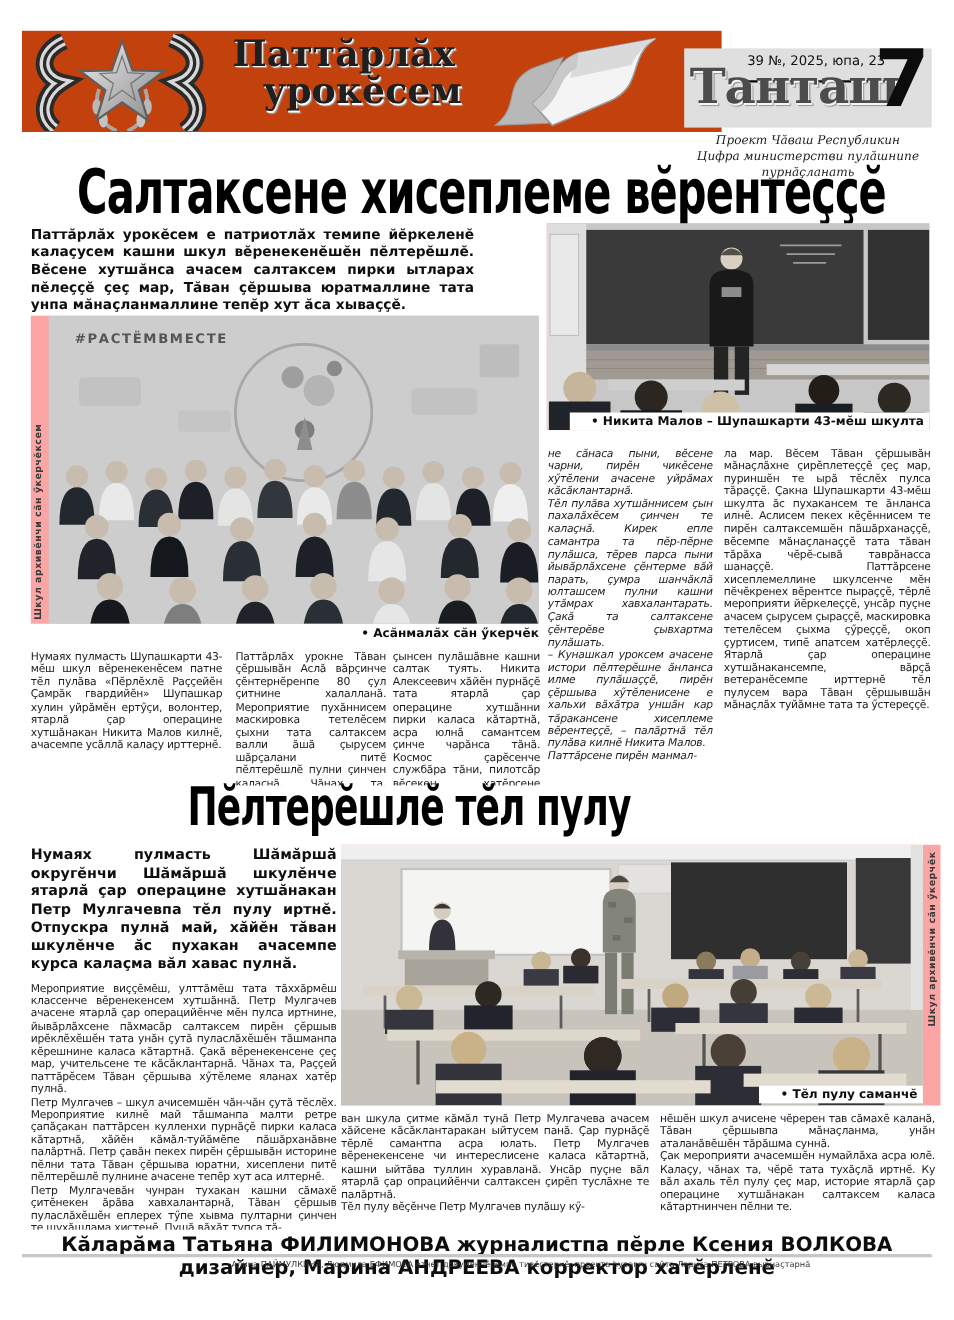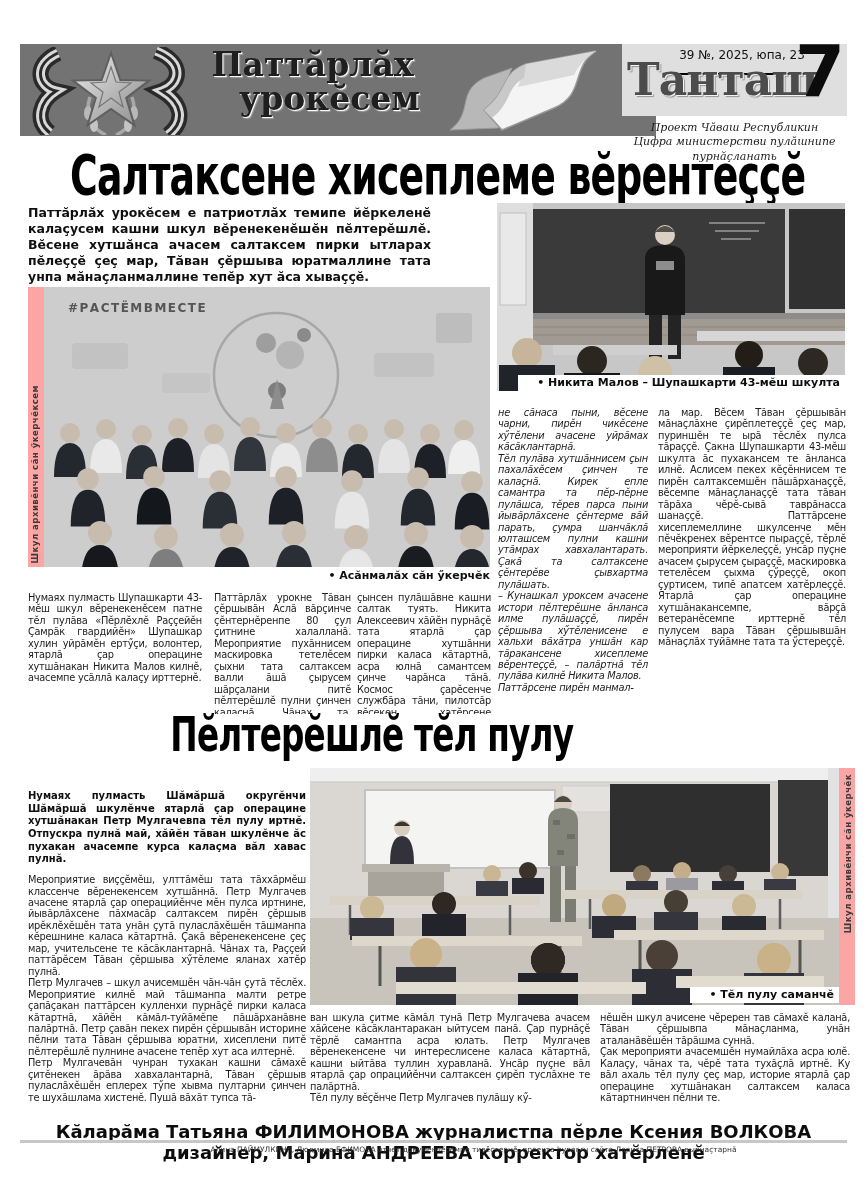--- a/index.html
+++ b/index.html
@@ -1,19 +1,19 @@
 <!DOCTYPE html>
 <html><head>
 <meta charset="utf-8">
 <style>
   html,body{margin:0;padding:0;background:#ffffff;}
   #page{position:relative;width:867px;height:1200px;background:#fff;overflow:hidden;
         font-family:"DejaVu Sans",sans-serif;color:#1b1b1b;}
   
-  .banner{position:absolute;left:20px;top:44px;width:636px;height:92px;background:#737373;}
+  .banner{position:absolute;left:20px;top:28px;width:636px;height:92px;background:#c2410c;}
   .medal{position:absolute;left:8px;top:3px;}
   .flagbox{position:absolute;left:408px;top:4px;}
   .series-title{position:absolute;left:160px;top:4px;width:265px;text-align:center;
       font-family:"DejaVu Serif",serif;font-weight:bold;font-size:33px;line-height:1.02;
       color:#1f1f1f;text-shadow:1px 1px 0 #fafafa,2px 2px 1px #9f9f9f;}
   .series-title .l2{margin-left:34px;text-align:center;}
   .logo-box{position:absolute;left:622px;top:44px;width:225px;height:72px;background:#dfdfdf;}
   .issue-line{position:absolute;left:56px;top:4px;width:128px;text-align:center;
       font-size:12px;font-weight:normal;color:#111;border-bottom:2.5px solid #000;padding-bottom:11px;}
   .brand{position:absolute;left:5px;top:14px;font-family:"DejaVu Serif",serif;font-weight:bold;
@@ -31,21 +31,21 @@
   .lead{position:absolute;font-weight:bold;font-size:12.5px;line-height:1.27;text-align:justify;color:#0f0f0f;}
   #lead1{left:28px;top:205px;width:403px;}
   .col{position:absolute;font-size:9.8px;line-height:1.17;letter-spacing:-0.25px;
        text-align:justify;white-space:pre-line;overflow:hidden;color:#1c1c1c;}
   #a1c1{left:28px; top:592px;width:174px;height:122px;}
   #a1c2{left:214px;top:592px;width:137px;height:122px;}
   #a1c3{left:357px;top:592px;width:134px;height:122px;}
   #a1c4{left:498px;top:407px;width:150px;height:303px;font-style:italic;}
   #a1c5{left:658px;top:407px;width:188px;height:303px;}
   .a2left{position:absolute;left:28px;top:770px;width:278px;height:348px;overflow:hidden;}
-  .a2left .lead2{position:static;font-weight:bold;font-size:10px;line-height:1.27;text-align:justify;color:#0f0f0f;margin-bottom:8px;margin-top:20px;}
+  .a2left .lead2{position:static;font-weight:bold;font-size:13px;line-height:1.27;text-align:justify;color:#0f0f0f;margin-bottom:8px;}
   #a2c1{position:static;width:278px;height:auto;}
   #a2c2{left:310px;top:1012px;width:280px;height:104px;}
   #a2c3{left:600px;top:1012px;width:250px;height:104px;}
   
   .photo{position:absolute;background:#fca5a5;overflow:hidden;}
   #photo1{left:28px;top:287px;width:462px;height:280px;}
   #photo1 svg{position:absolute;left:16px;top:0;}
   #photo2{left:497px;top:203px;width:348px;height:188px;}
   #photo3{left:310px;top:768px;width:545px;height:237px;}
   .inphoto-cap{position:absolute;background:#fff;font-weight:bold;font-size:11px;

